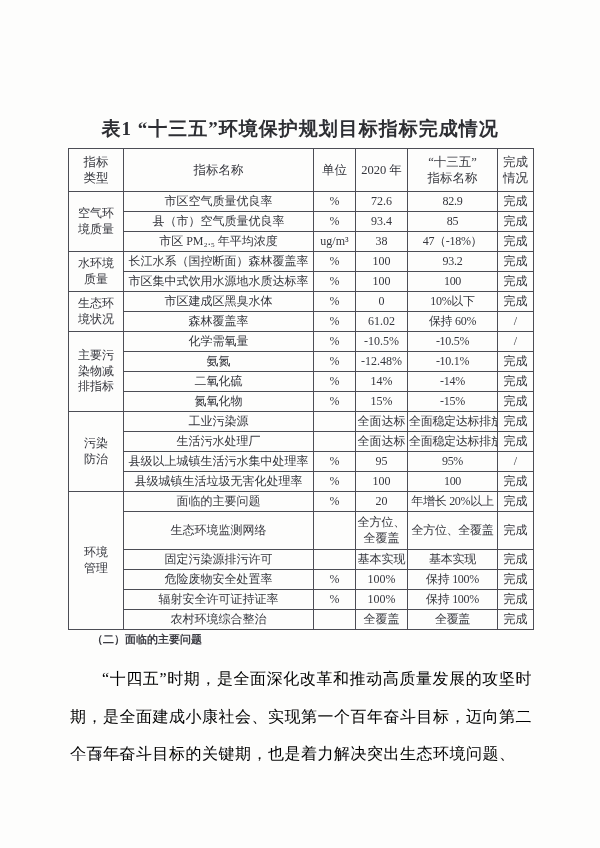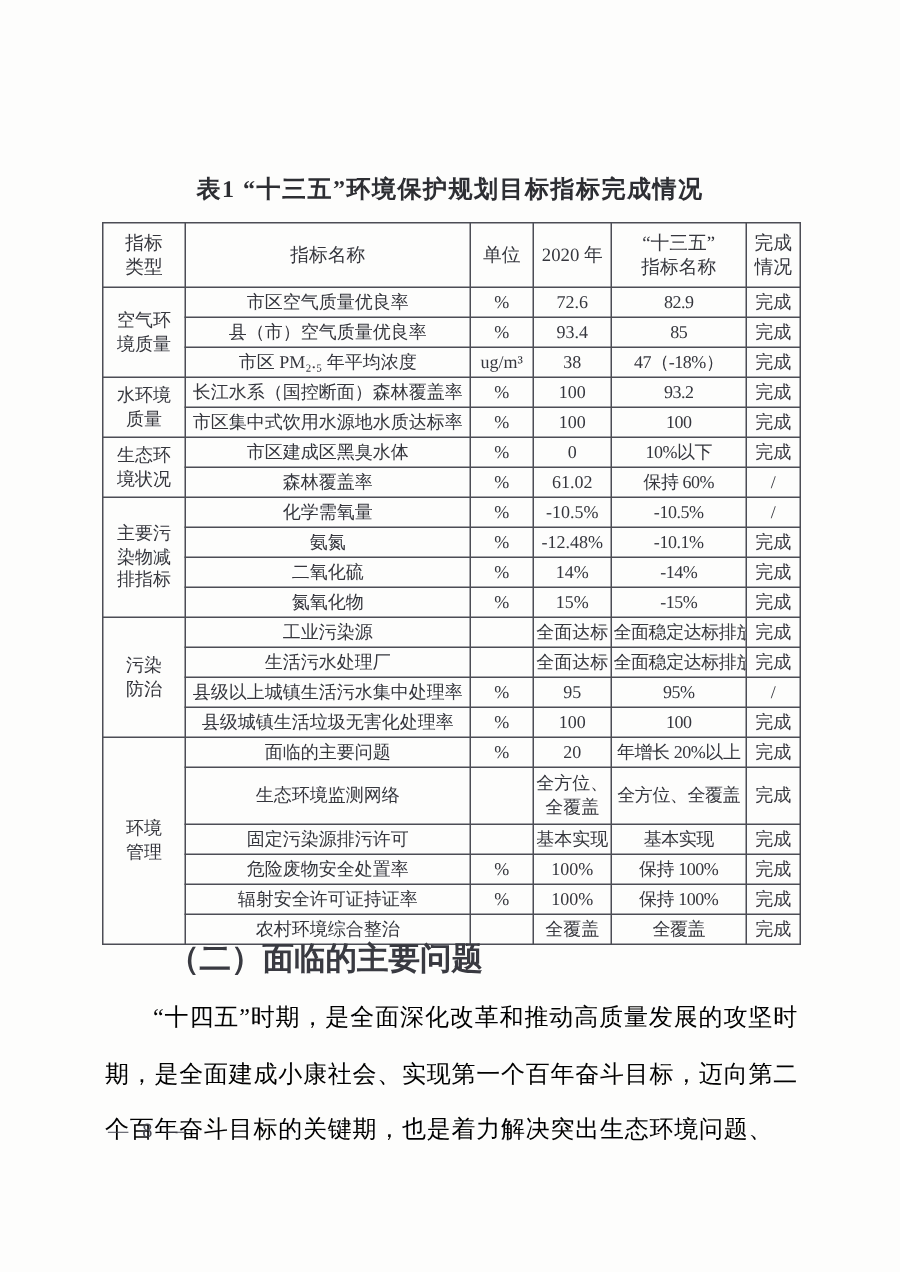--- a/index.html
+++ b/index.html
@@ -8,21 +8,21 @@
     width:600px; height:848px;
     margin:0 auto;
     background:#fdfdfc;
     font-family:"Liberation Serif","DejaVu Serif",serif;
     color:#34353b;
     overflow:hidden;
   }
   .table-title {
     position:absolute; top:116px; left:0; width:600px;
     text-align:center;
-    font-size:16px; font-weight:bold; color:#2d2e33;
+    font-size:19px; font-weight:bold; color:#2d2e33;
     letter-spacing:1px;
   }
   table.report {
     position:absolute; left:68px; top:148px;
     width:465px;
     border-collapse:collapse; table-layout:fixed;
   }
   table.report th, table.report td {
     border:1px solid #4c4d55;
     font-size:12px;
@@ -45,21 +45,21 @@
   td.num-cell { white-space:pre-line; }
   td.target-cell { white-space:nowrap; font-size:11.5px; letter-spacing:-0.3px; }
   td.status-cell { font-size:11.5px; }
   td.unit-cell { font-size:11.5px; }
   .below-table {
     position:absolute; left:70px; top:624px; width:462px;
   }
   .section-heading {
     margin:0;
     text-indent:2em;
-    font-size:21px; font-weight:bold;
+    font-size:11px; font-weight:bold;
     color:#393a41;
     line-height:30px;
   }
   .body-paragraph {
     margin:6px 0 0 0;
     text-indent:2em;
     font-size:16px;
     color:#000000;
     line-height:37.5px;
     text-align:justify;

